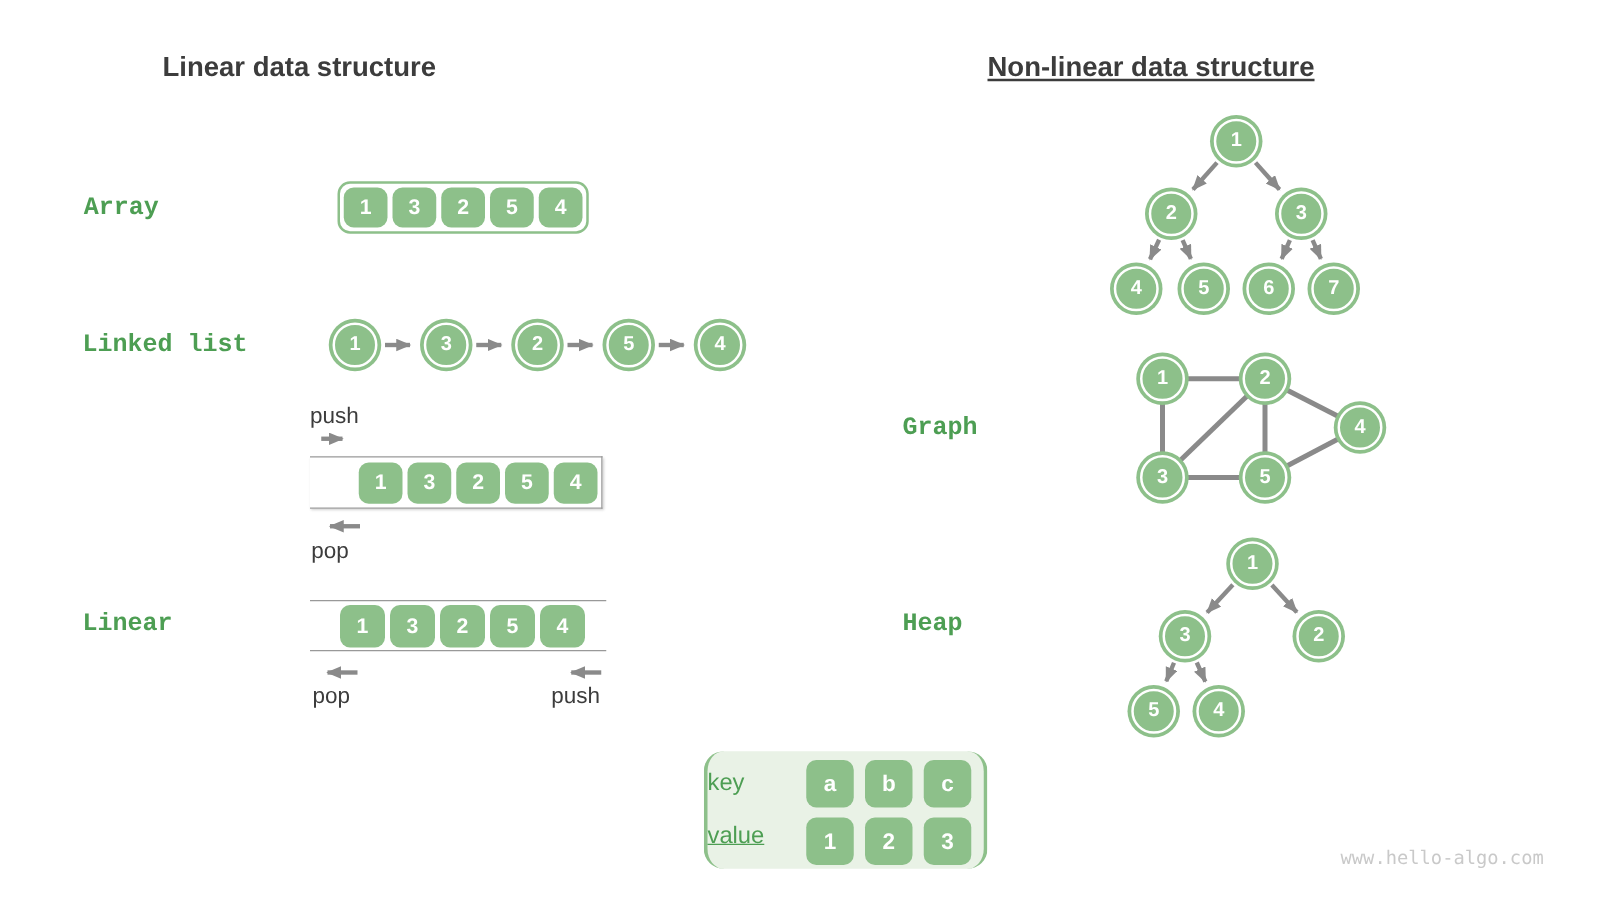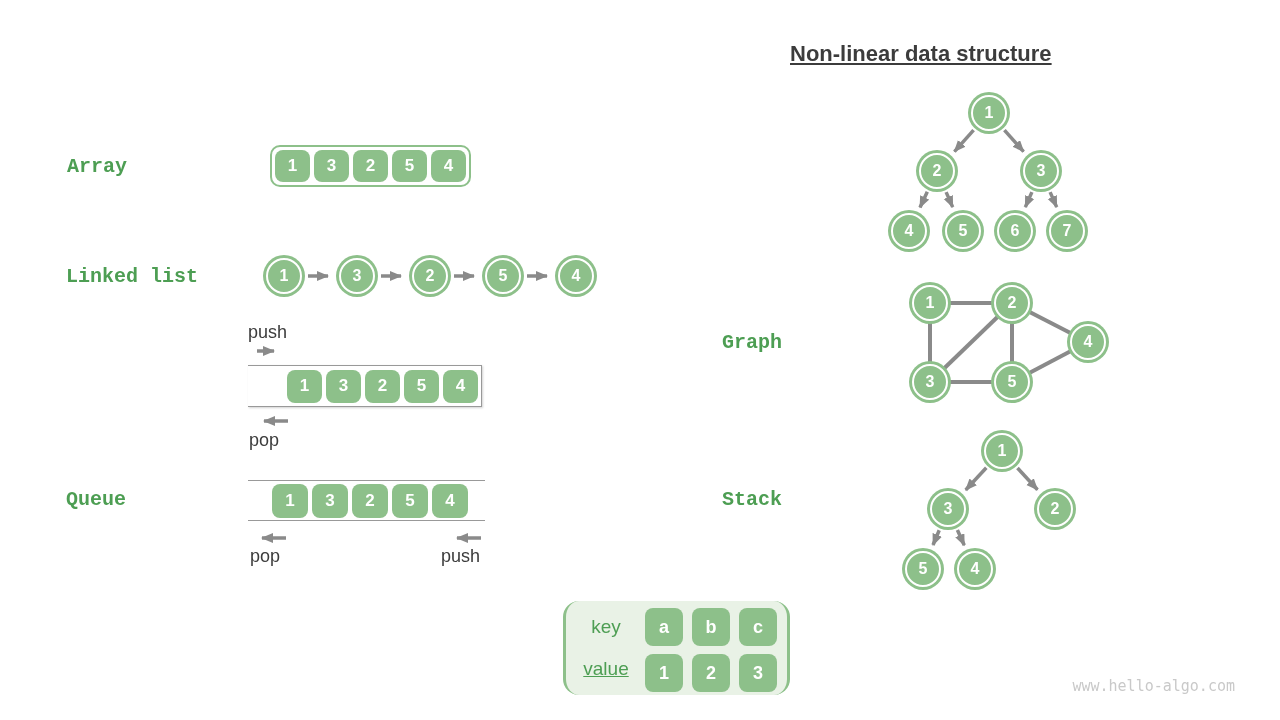--- a/index.html
+++ b/index.html
@@ -40,21 +40,21 @@
 
   .queue-wrap { position:absolute; left:248px; top:480px; width:237px; height:41px;
                 border-top:1.5px solid #999; border-bottom:1.5px solid #999;
                 background:#fff; display:flex; align-items:center;
                 gap:4px; padding-left:24px; }
   .queue-wrap .cell { width:36px; height:34px; }
 
   .hash-wrap { position:absolute; left:563px; top:601px; width:227px; height:94px;
                background:#e9f2e6; border-left:3px solid #8dc08a;
                border-right:3px solid #8dc08a; border-radius:16px; }
-  .hash-label { position:absolute; width:80px; text-align:center;
+  .hash-label { position:absolute; width:80px; text-align:left;
                 font-size:19px; color:#4d9e53; }
   .hash-cell { position:absolute; width:38px; height:38px; border-radius:8px;
                background:#8dc08a; display:flex; align-items:center;
                justify-content:center; color:#fff; font-weight:bold; font-size:18px; }
 
   .watermark { position:absolute; top:677px; right:45px; font-size:15px;
                color:#c9c9c9; font-family:"DejaVu Sans Mono", monospace; }
 </style>
 </head>
 <body>
@@ -114,27 +114,28 @@
     </g>
 
     <g stroke="#8a8a8a" stroke-width="3.5">
       <line x1="986.3" y1="467.8" x2="965.7" y2="490.0" marker-end="url(#ah)"></line>
       <line x1="1017.5" y1="468.0" x2="1037.5" y2="489.8" marker-end="url(#ah)"></line>
       <line x1="939.2" y1="530.2" x2="933.0" y2="545.0" marker-end="url(#ah)"></line>
       <line x1="957.4" y1="530.0" x2="964.3" y2="545.3" marker-end="url(#ah)"></line>
     </g>
   </svg>
 
+  <div class="title" style="left:130px; top:41px;">Linear data structure</div>
   <div class="title" style="left:790px; top:41px;text-decoration:underline;">Non-linear data structure</div>
 
   <div class="sec-label" style="left:67px; top:155px;">Array</div>
   <div class="sec-label" style="left:66px; top:265px;">Linked list</div>
-  <div class="sec-label" style="left:66px; top:488px;">Queue</div>
+  <div class="sec-label" style="left:66px; top:488px;">Linear</div>
   <div class="sec-label" style="left:722px; top:331px;">Graph</div>
-  <div class="sec-label" style="left:722px; top:488px;">Stack</div>
+  <div class="sec-label" style="left:722px; top:488px;">Heap</div>
 
   <div class="array-wrap">
     <div class="cell">1</div>
     <div class="cell">3</div>
     <div class="cell">2</div>
     <div class="cell">5</div>
     <div class="cell">4</div>
   </div>
 
   <div class="cnode" style="left:266px; top:258px;">1</div>

